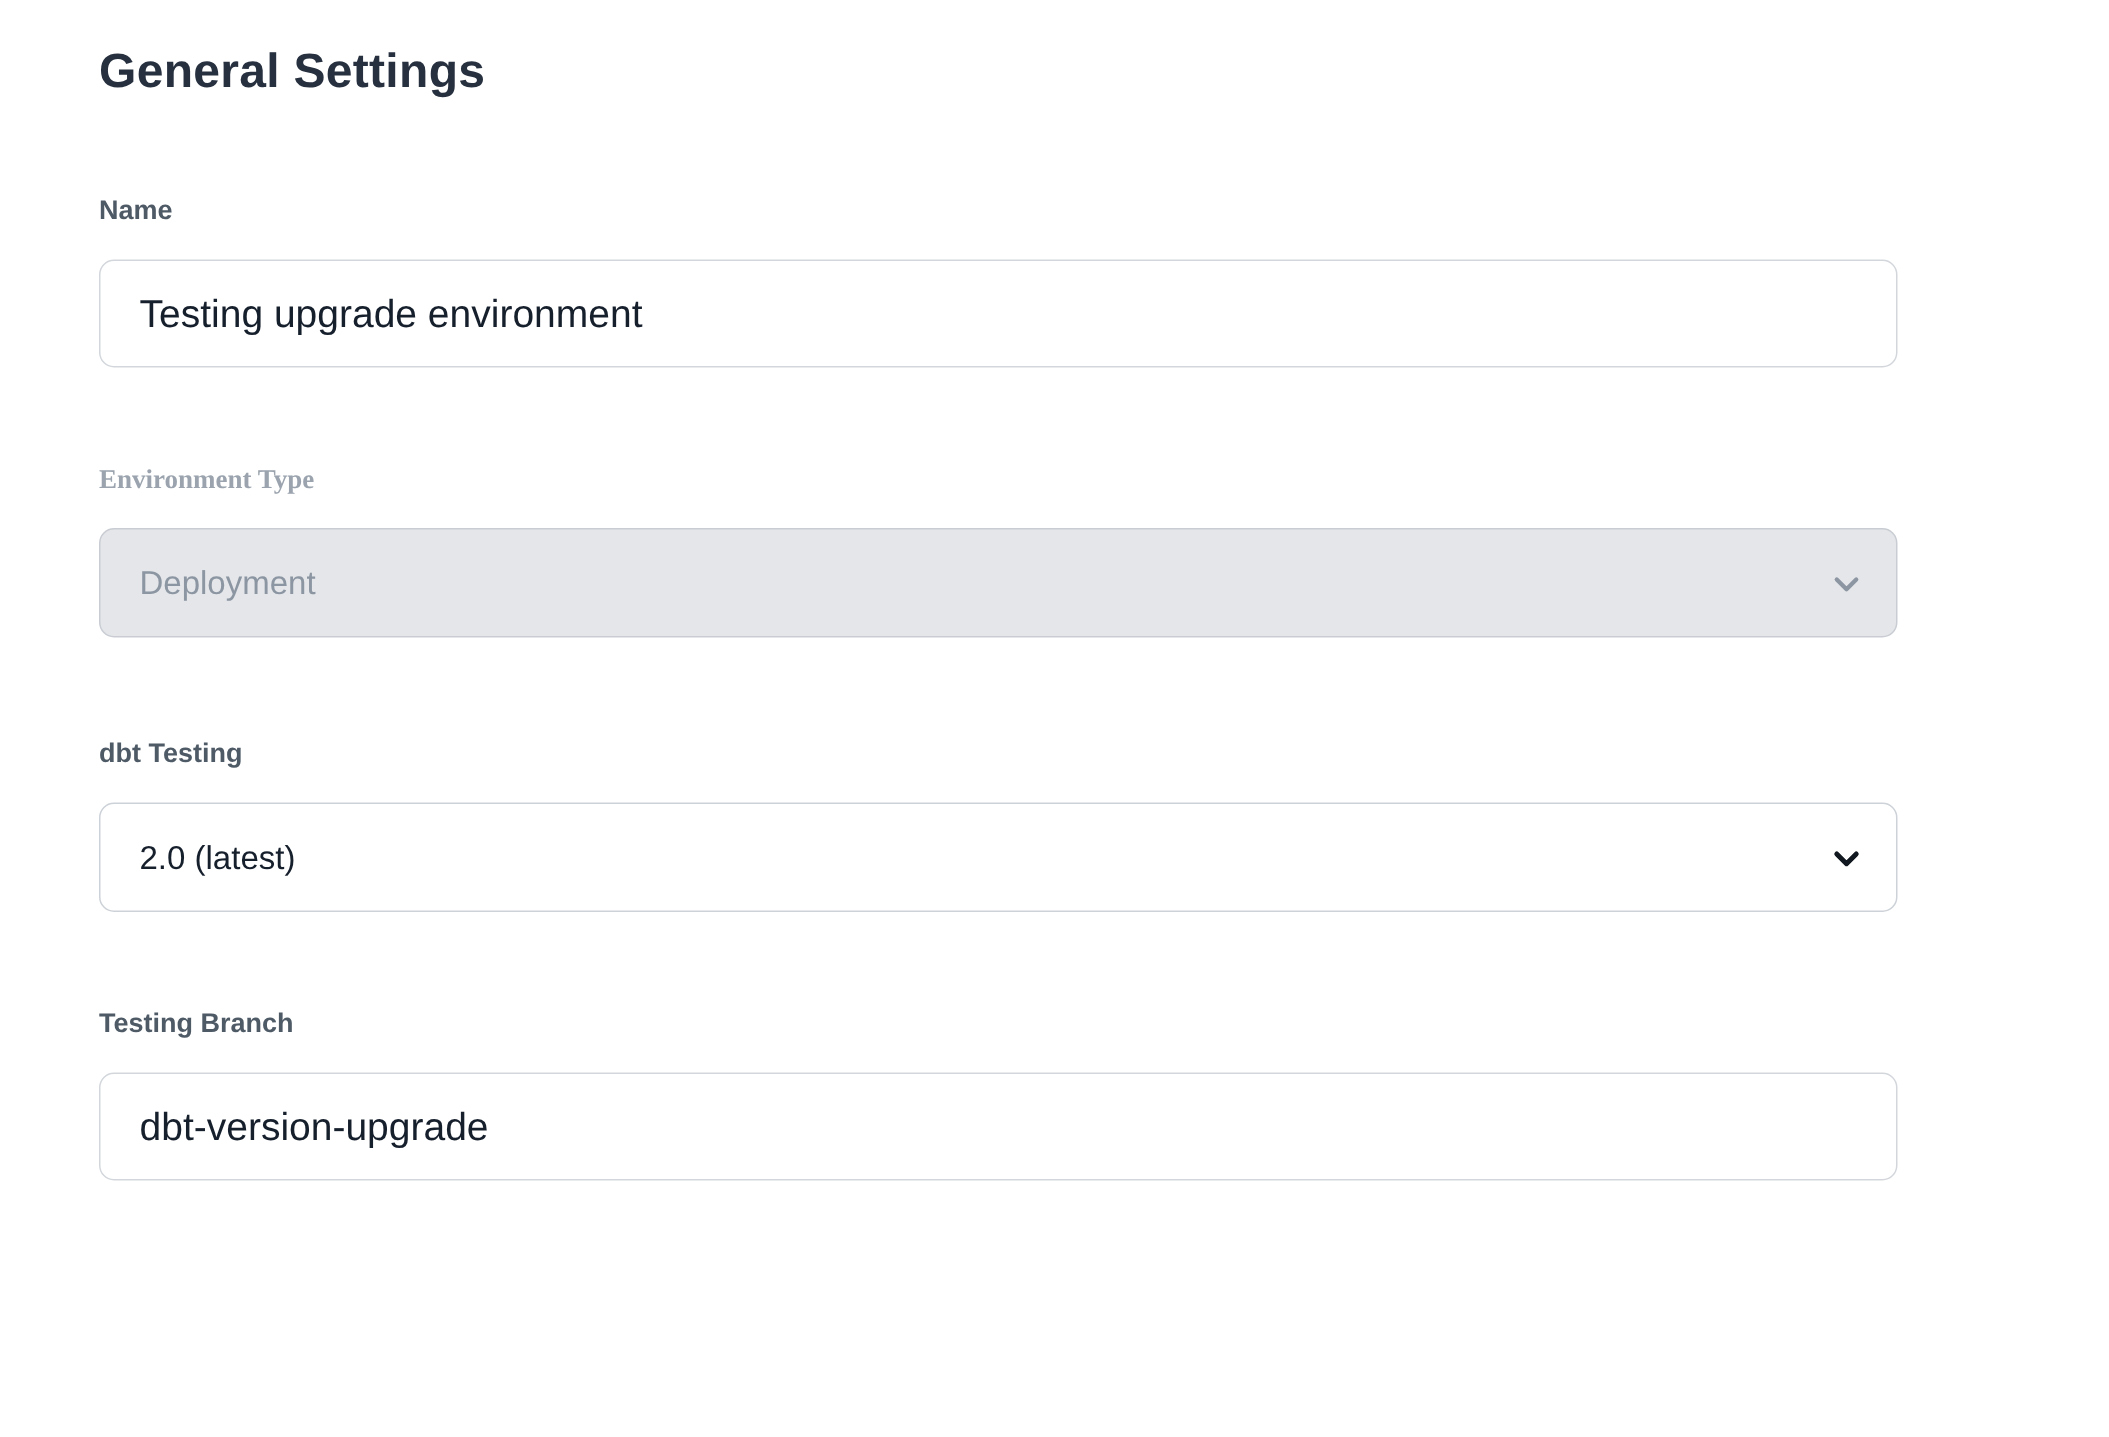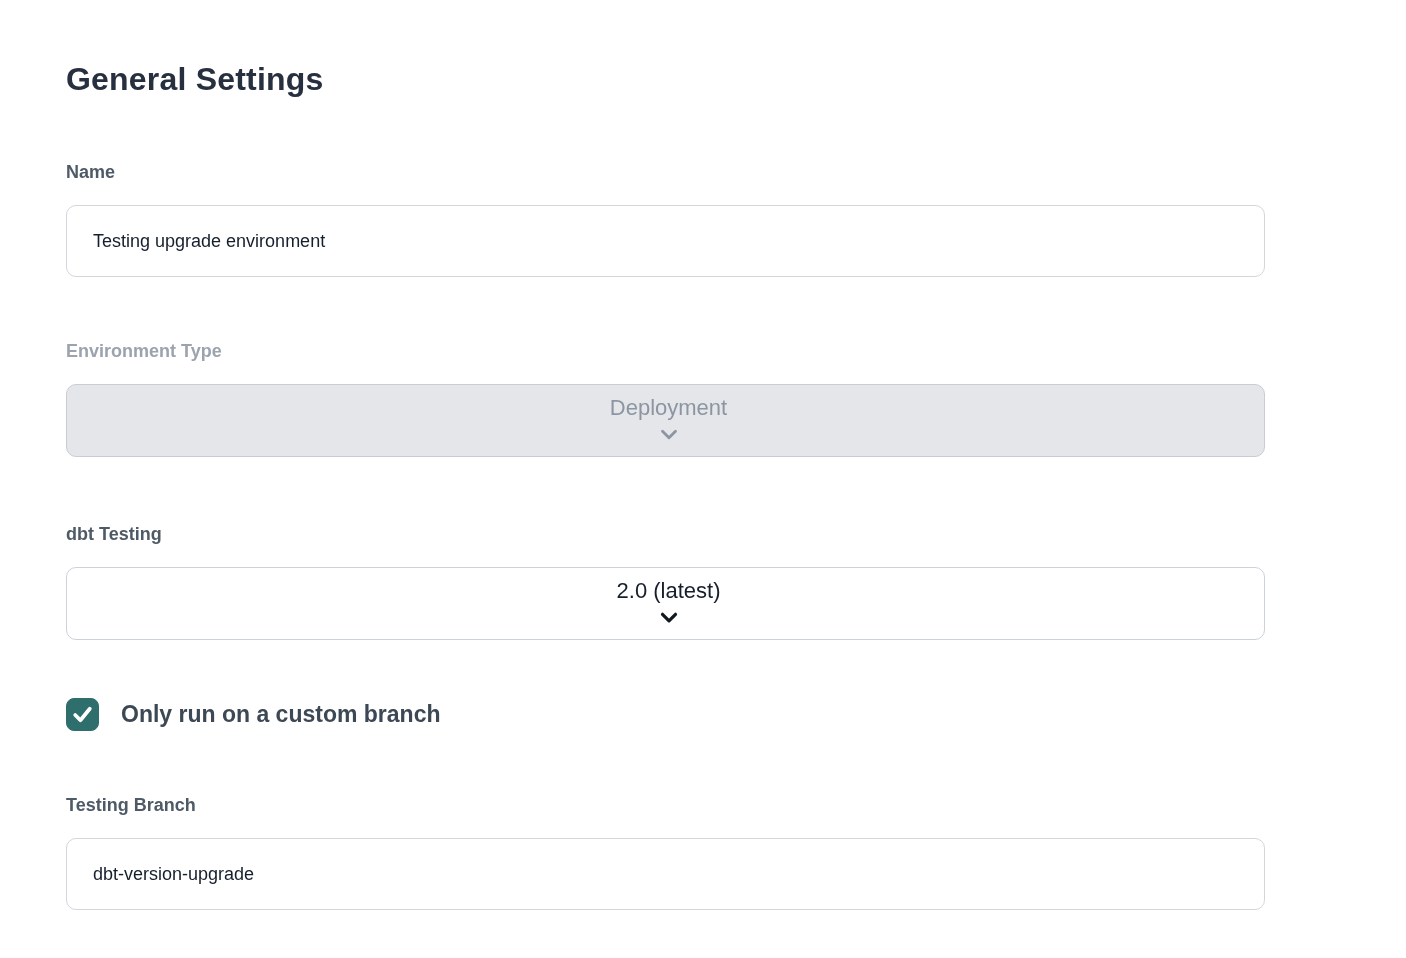--- a/index.html
+++ b/index.html
@@ -15,64 +15,62 @@
     padding: 28px 0 0 66px;
   }
   .content { width: 1199px; }
 
   h1.page-title {
     font-size: 32px;
     font-weight: 700;
     color: #27303F;
     letter-spacing: 0.2px;
     line-height: 38px;
-    margin-top: 32px;
   }
 
   .form-group { margin-top: 63px; }
   .form-group.tight { margin-top: 66px; }
 
   .field-label {
     display: block;
     font-size: 18px;
     font-weight: 700;
     color: #4E5A66;
     line-height: 22px;
   }
-  .field-label.disabled { color: #9BA4AE; }
+  .field-label.disabled { color: #9BA4AE; font-family: Liberation Serif, serif; }
 
   .text-input {
     display: block;
     width: 1199px;
     height: 72px;
     margin-top: 22px;
     padding: 0 26px;
     font-family: "Liberation Sans", "DejaVu Sans", sans-serif;
-    font-size: 18px;
+    font-size: 26px;
     color: #161F2C;
     background: #ffffff;
     border: 1px solid #D3D7DC;
     border-radius: 10px;
     outline: none;
   }
 
   .select-control {
     position: relative;
     display: flex;
     align-items: center;
-    justify-content: center;
+    justify-content: space-between;
     width: 1199px;
     height: 73px;
     margin-top: 22px;
     padding: 0 20px 0 26px;
     background: #ffffff;
     border: 1px solid #CDD2D8;
     border-radius: 10px;
     cursor: pointer;
-    flex-direction: column;
   }
   .select-control .select-value {
     font-size: 22px;
     color: #161F2C;
   }
   .select-control.disabled {
     background: #E4E6E9;
     border-color: #C9CDD3;
     cursor: default;
   }
@@ -148,30 +146,20 @@
       <div class="select-control">
         <span class="select-value">2.0 (latest)</span>
         <span class="chevron">
           <svg viewBox="0 0 24 24" width="26" height="26" fill="none" stroke="#11181F" stroke-width="3" stroke-linecap="round" stroke-linejoin="round">
             <polyline points="6 9.5 12 15.5 18 9.5"></polyline>
           </svg>
         </span>
       </div>
     </div>
 
-    <div class="checkbox-row">
-      <div class="checkbox checked">
-        <span style="display:flex;">
-          <svg viewBox="0 0 24 24" width="25" height="25" fill="none" stroke="#ffffff" stroke-width="3.6" stroke-linecap="round" stroke-linejoin="round">
-            <polyline points="5 12.5 10 17.5 19 6.5"></polyline>
-          </svg>
-        </span>
-      </div>
-      <span class="checkbox-label">Only run on a custom branch</span>
-    </div>
 
     <div class="form-group">
       <label class="field-label">Testing Branch</label>
       <input class="text-input" type="text" value="dbt-version-upgrade" style="">
     </div>
 
   </div>
 </div>
 
 </body></html>

